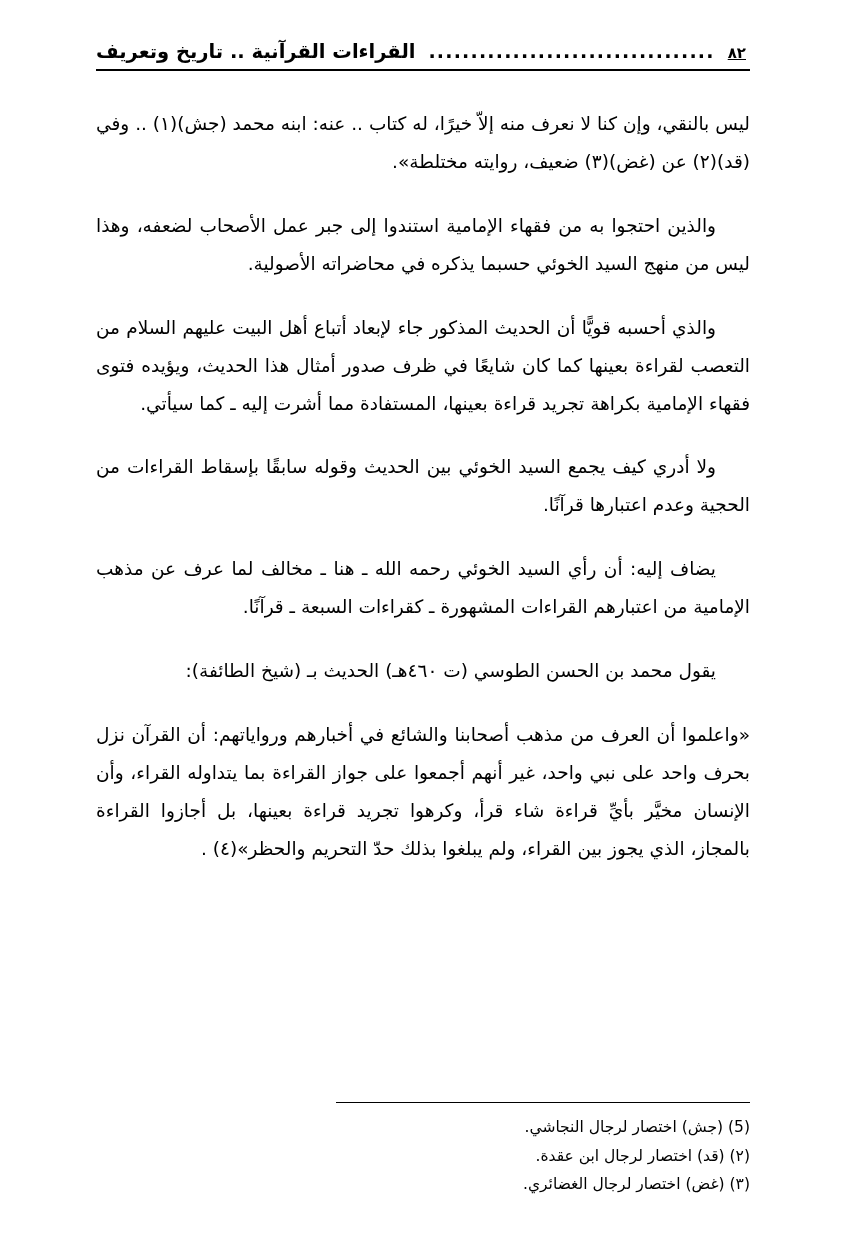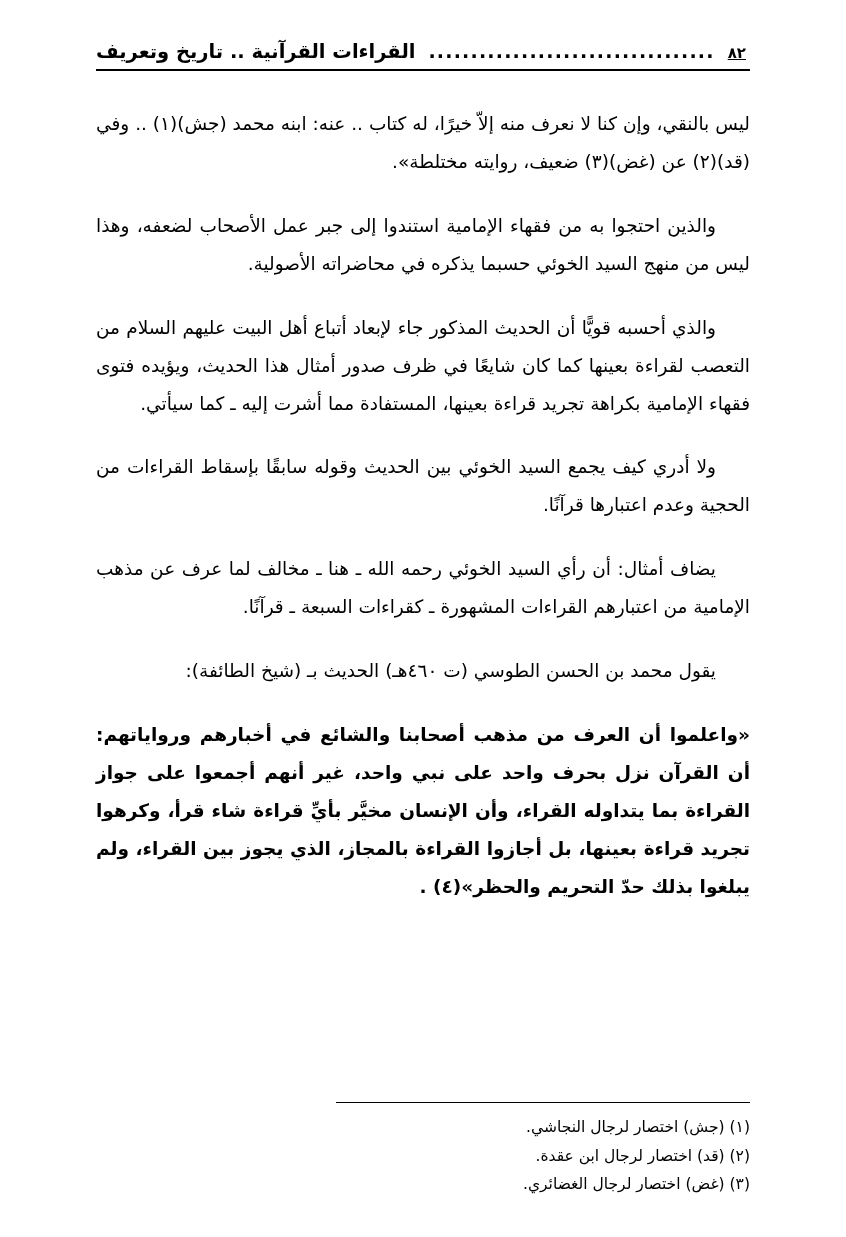--- a/index.html
+++ b/index.html
@@ -69,21 +69,20 @@
   }
   p.para {
     margin: 16px 0 26px 0;
     text-align: justify;
   }
   p.para:last-child { margin-bottom: 0; }
   .indent { display: inline-block; width: 34px; }
 
   .quote-block {
     margin-top: 4px;
-    font-weight: bold;
   }
 
   
   .footnotes {
     position: absolute;
     bottom: 38px;
     right: 96px;
     width: 414px;
   }
   .fn-rule {
@@ -121,33 +120,33 @@
 
     <p class="para">
       <span class="indent"></span><span>والذي أحسبه قويًّا أن الحديث المذكور جاء لإبعاد أتباع أهل البيت عليهم السلام من التعصب لقراءة بعينها كما كان شايعًا في ظرف صدور أمثال هذا الحديث، ويؤيده فتوى فقهاء الإمامية بكراهة تجريد قراءة بعينها، المستفادة مما أشرت إليه ـ كما سيأتي.</span>
     </p>
 
     <p class="para">
       <span class="indent"></span><span>ولا أدري كيف يجمع السيد الخوئي بين الحديث وقوله سابقًا بإسقاط القراءات من الحجية وعدم اعتبارها قرآنًا.</span>
     </p>
 
     <p class="para">
-      <span class="indent"></span><span>يضاف أمثال: أن رأي السيد الخوئي رحمه الله ـ هنا ـ مخالف لما عرف عن مذهب الإمامية من اعتبارهم القراءات المشهورة ـ كقراءات السبعة ـ قرآنًا.</span>
+      <span class="indent"></span><span>يضاف إليه: أن رأي السيد الخوئي رحمه الله ـ هنا ـ مخالف لما عرف عن مذهب الإمامية من اعتبارهم القراءات المشهورة ـ كقراءات السبعة ـ قرآنًا.</span>
     </p>
 
     <p class="para">
       <span class="indent"></span><span>يقول محمد بن الحسن الطوسي (ت ٤٦٠هـ) الحديث بـ (شيخ الطائفة):</span>
     </p>
 
     <p class="para quote-block">
       <span>«واعلموا أن العرف من مذهب أصحابنا والشائع في أخبارهم ورواياتهم: أن القرآن نزل بحرف واحد على نبي واحد، غير أنهم أجمعوا على جواز القراءة بما يتداوله القراء، وأن الإنسان مخيَّر بأيِّ قراءة شاء قرأ، وكرهوا تجريد قراءة بعينها، بل أجازوا القراءة بالمجاز، الذي يجوز بين القراء، ولم يبلغوا بذلك حدّ التحريم والحظر»(٤) .</span>
     </p>
 
   </div>
 
   <div class="footnotes">
     <div class="fn-rule"></div>
-    <div class="fn-item">(١) (جش) اختصار لرجال النجاشي.</div>
+    <div class="fn-item">(5) (جش) اختصار لرجال النجاشي.</div>
     <div class="fn-item">(٢) (قد) اختصار لرجال ابن عقدة.</div>
     <div class="fn-item">(٣) (غض) اختصار لرجال الغضائري.</div>
   </div>
 
 </div>
 
 </body></html>

